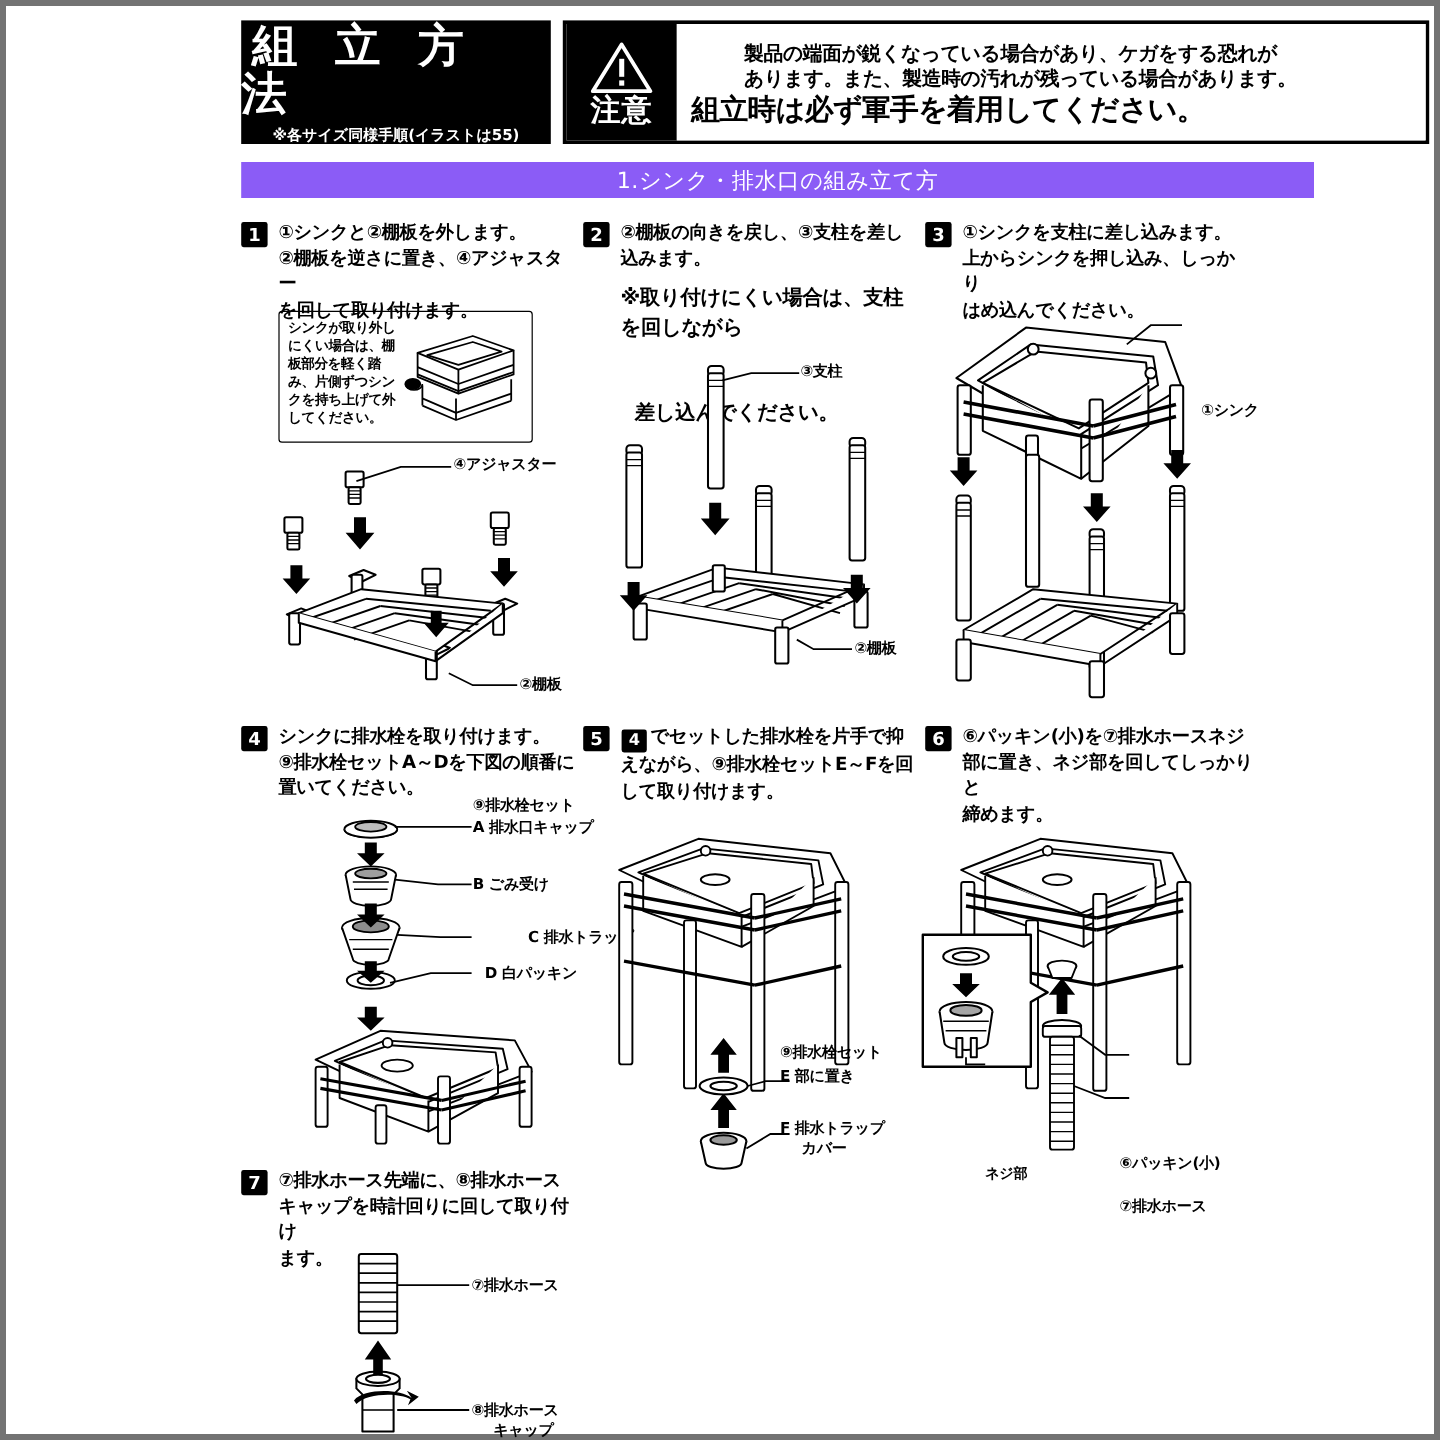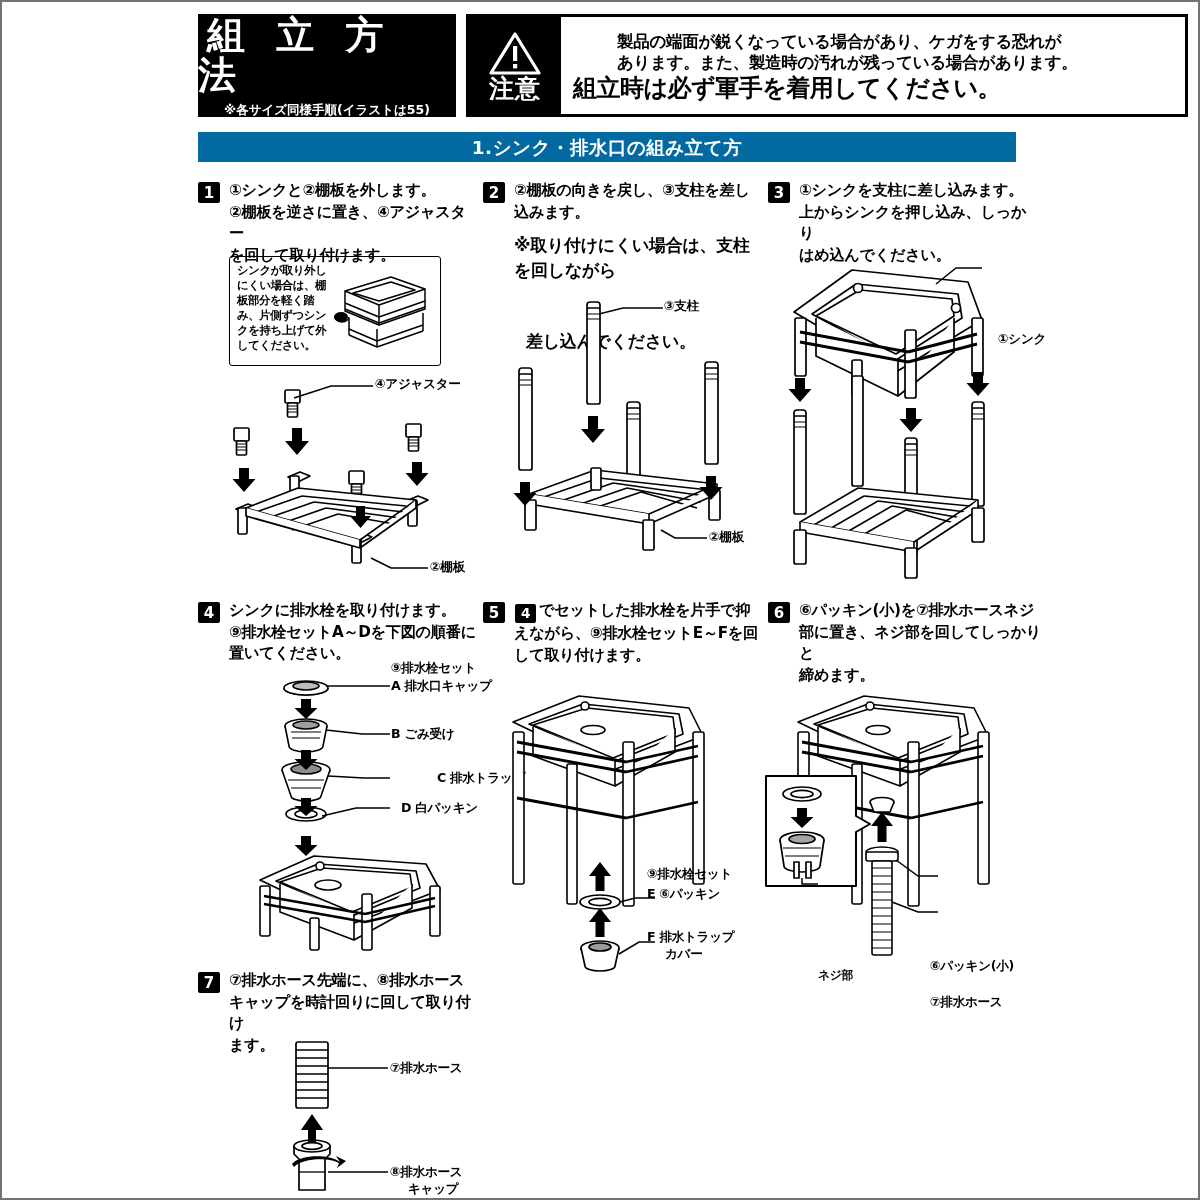--- a/index.html
+++ b/index.html
@@ -12,21 +12,21 @@
     width: 1200px; height: 1200px;
     font-family: "DejaVu Sans", "Liberation Sans", sans-serif;
     color: #000;
     position: relative;
     overflow: hidden;
   }
   .page {
     position: absolute;
     left: 0; top: 0;
     width: 1200px; height: 1200px;
-    border: 2px solid #737373;
+    border: 5px solid #737373;
   }
 
   
   .header {
     position: absolute;
     left: 196px; top: 12px;
     width: 990px; height: 103px;
     display: flex;
     gap: 10px;
   }
@@ -98,28 +98,28 @@
     font-weight: bold;
     line-height: 1.18;
     letter-spacing: -0.5px;
     margin-top: 1px;
   }
 
   
   .section-bar {
     position: absolute;
     left: 196px; top: 130px;
-    width: 818px; height: 30px;
-    background: #0369a1;
+    width: 894px; height: 30px;
+    background: #8b5cf6;
     color: #fff;
     display: flex;
     align-items: center;
     justify-content: center;
     font-size: 18.5px;
-    font-weight: bold;
+    font-weight: normal;
     letter-spacing: 0.5px;
   }
 
   
   .step { position: absolute; }
   .step-head {
     display: flex;
     align-items: flex-start;
     gap: 9px;
   }
@@ -575,21 +575,21 @@
           <path d="M88,258 L92,276 a15,5 0 0 0 30,0 L126,258"></path>
           <ellipse cx="107" cy="257" rx="11" ry="4" fill="#9a9a9a"></ellipse>
         </g>
 
         <g stroke="#000" stroke-width="1.5" fill="none">
           <path d="M127,212 L142,208 L162,208"></path>
           <path d="M126,264 L146,252 L162,252"></path>
         </g>
       </svg>
       <div class="lbl" style="left:154px; top:176px;">⑨排水栓セット</div>
-      <div class="lbl" style="left:154px; top:196px;">E ⑥パッキン</div>
+      <div class="lbl" style="left:154px; top:196px;">E 部に置き</div>
       <div class="lbl" style="left:154px; top:239px;">F 排水トラップ</div>
       <div class="lbl" style="left:172px; top:256px;">カバー</div>
     </div>
   </div>
 
   <div class="step" style="left:766px; top:598px; width:280px;">
     <div class="step-head">
       <div class="step-num">6</div>
       <div class="step-text">
         <div>⑥パッキン(小)を⑦排水ホースネジ</div>

